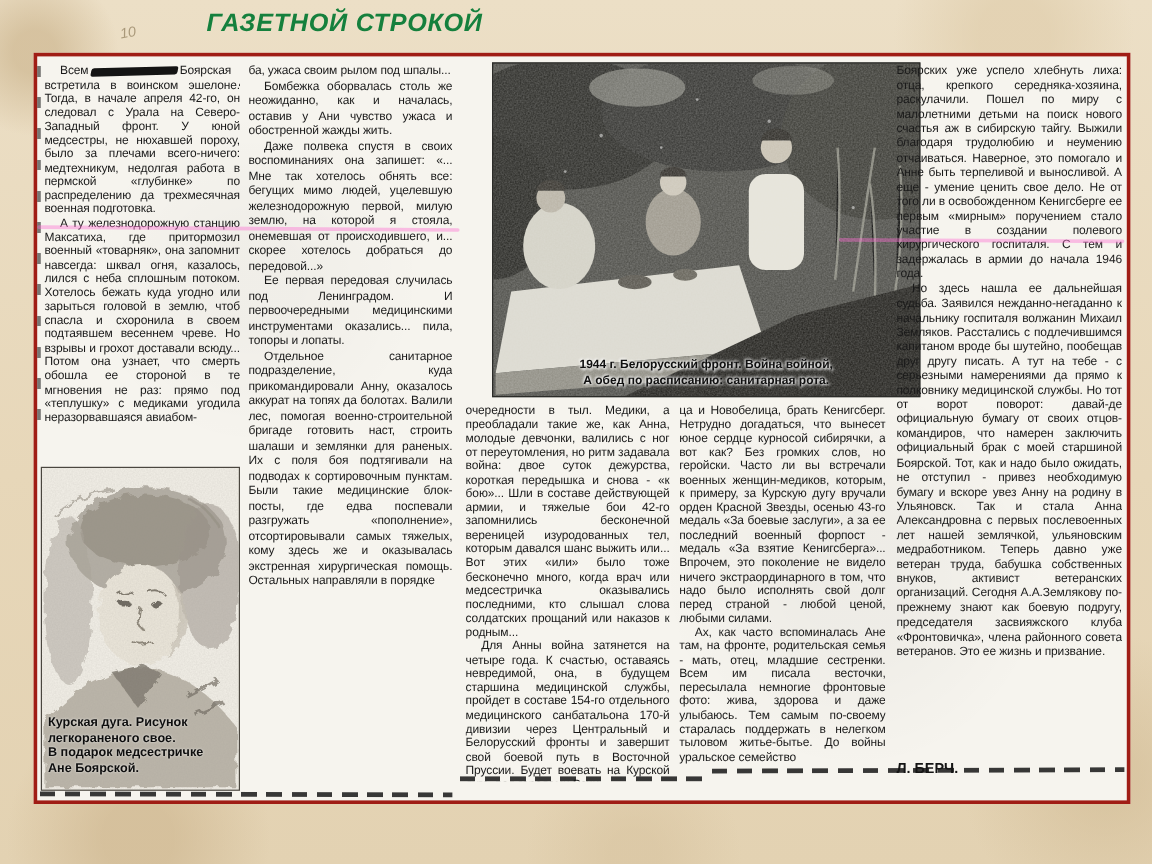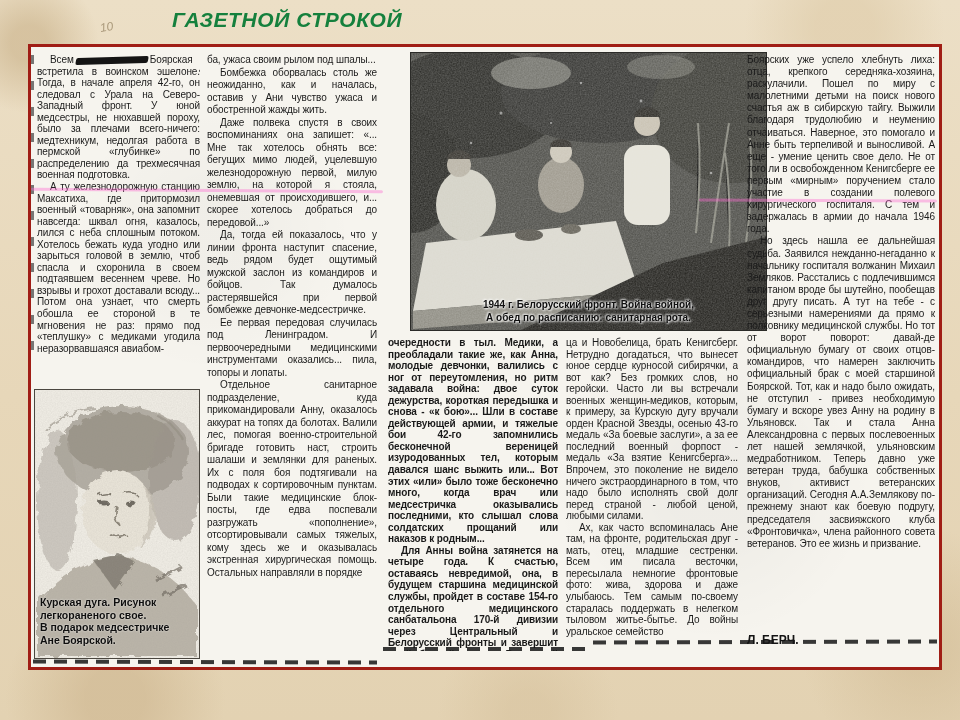--- a/index.html
+++ b/index.html
@@ -134,21 +134,20 @@
       <div>легкораненого свое.</div>
       <div>В подарок медсестричке</div>
       <div>Ане Боярской.</div>
     </div>
   </div>
 
   <div class="col" style="left:176px;top:7px;width:170px;height:602px;line-height:12.5px;">
     <p class="cont">ба, ужаса своим рылом под шпалы...</p>
     <p>Бомбежка оборвалась столь же неожиданно, как и началась, оставив у Ани чувство ужаса и обостренной жажды жить.</p>
     <p>Даже полвека спустя в своих воспоминаниях она запишет: «... Мне так хотелось обнять все: бегущих мимо людей, уцелевшую железнодорожную первой, милую землю, на которой я стояла, онемевшая от происходившего, и... скорее хотелось добраться до передовой...»</p>
-    <p>Да, тогда ей показалось, что у линии фронта наступит спасение, ведь рядом будет ощутимый мужской заслон из командиров и бойцов. Так думалось растерявшейся при первой бомбежке девчонке-медсестричке.</p>
     <p>Ее первая передовая случилась под Ленинградом. И первоочередными медицинскими инструментами оказались... пила, топоры и лопаты.</p>
     <p>Отдельное санитарное подразделение, куда прикомандировали Анну, оказалось аккурат на топях да болотах. Валили лес, помогая военно-строительной бригаде готовить наст, строить шалаши и землянки для раненых. Их с поля боя подтягивали на подводах к сортировочным пунктам. Были такие медицинские блок-посты, где едва поспевали разгружать «пополнение», отсортировывали самых тяжелых, кому здесь же и оказывалась экстренная хирургическая помощь. Остальных направляли в порядке</p>
   </div>
 
   <div class="photo">
     <svg width="355" height="277" viewBox="0 0 355 277">
       <defs>
         <filter id="gphoto">
             <feTurbulence type="fractalNoise" baseFrequency="0.75" numOctaves="2"></feTurbulence>
             <feColorMatrix type="matrix" values="0 0 0 0 0.8 0 0 0 0 0.8 0 0 0 0 0.78 0 0 0 0.3 0"></feColorMatrix>
@@ -190,28 +189,28 @@
           <circle cx="140" cy="70" r="1.1"></circle>
       </g>
       <rect width="355" height="277" filter="url(#gphoto)"></rect>
     </svg>
     <div class="photo-caption">
       <div>1944 г. Белорусский фронт. Война войной,</div>
       <div>А обед по расписанию: санитарная рота.</div>
     </div>
   </div>
 
-  <div class="col" style="left:357px;top:290px;width:170px;height:314px;font-weight:bold;">
+  <div class="col" style="left:357px;top:290px;width:170px;height:314px;">
     <p class="cont">очередности в тыл. Медики, а преобладали такие же, как Анна, молодые девчонки, валились с ног от переутомления, но ритм задавала война: двое суток дежурства, короткая передышка и снова - «к бою»... Шли в составе действующей армии, и тяжелые бои 42-го запомнились бесконечной вереницей изуродованных тел, которым давался шанс выжить или... Вот этих «или» было тоже бесконечно много, когда врач или медсестричка оказывались последними, кто слышал слова солдатских прощаний или наказов к родным...</p>
     <p>Для Анны война затянется на четыре года. К счастью, оставаясь невредимой, она, в будущем старшина медицинской службы, пройдет в составе 154-го отдельного медицинского санбатальона 170-й дивизии через Центральный и Белорусский фронты и завершит свой боевой путь в Восточной Пруссии. Будет воевать на Курской дуге, под городами Речи-</p>
   </div>
 
   <div class="col" style="left:535px;top:290px;width:172px;height:314px;">
     <p class="cont">ца и Новобелица, брать Кенигсберг. Нетрудно догадаться, что вынесет юное сердце курносой сибирячки, а вот как? Без громких слов, но геройски. Часто ли вы встречали военных женщин-медиков, которым, к примеру, за Курскую дугу вручали орден Красной Звезды, осенью 43-го медаль «За боевые заслуги», а за ее последний военный форпост - медаль «За взятие Кенигсберга»... Впрочем, это поколение не видело ничего экстраординарного в том, что надо было исполнять свой долг перед страной - любой ценой, любыми силами.</p>
-    <p>Ах, как часто вспоминалась Ане там, на фронте, родительская друг - мать, отец, младшие сестренки. Всем им писала весточки, пересылала немногие фронтовые фото: жива, здорова и даже улыбаюсь. Тем самым по-своему старалась поддержать в нелегком тыловом житье-бытье. До войны уральское семейство</p>
+    <p>Ах, как часто вспоминалась Ане там, на фронте, родительская семья - мать, отец, младшие сестренки. Всем им писала весточки, пересылала немногие фронтовые фото: жива, здорова и даже улыбаюсь. Тем самым по-своему старалась поддержать в нелегком тыловом житье-бытье. До войны уральское семейство</p>
   </div>
 
   <div class="col" style="left:716px;top:7px;width:188px;height:577px;line-height:12.1px;">
     <p class="cont">Боярских уже успело хлебнуть лиха: отца, крепкого середняка-хозяина, раскулачили. Пошел по миру с малолетними детьми на поиск нового счастья аж в сибирскую тайгу. Выжили благодаря трудолюбию и неумению отчаиваться. Наверное, это помогало и Анне быть терпеливой и выносливой. А еще - умение ценить свое дело. Не от того ли в освобожденном Кенигсберге ее первым «мирным» поручением стало участие в создании полевого хирургического госпиталя. С тем и задержалась в армии до начала 1946 года.</p>
     <p>Но здесь нашла ее дальнейшая судьба. Заявился нежданно-негаданно к начальнику госпиталя волжанин Михаил Земляков. Расстались с подлечившимся капитаном вроде бы шутейно, пообещав друг другу писать. А тут на тебе - с серьезными намерениями да прямо к полковнику медицинской службы. Но тот от ворот поворот: давай-де официальную бумагу от своих отцов-командиров, что намерен заключить официальный брак с моей старшиной Боярской. Тот, как и надо было ожидать, не отступил - привез необходимую бумагу и вскоре увез Анну на родину в Ульяновск. Так и стала Анна Александровна с первых послевоенных лет нашей землячкой, ульяновским медработником. Теперь давно уже ветеран труда, бабушка собственных внуков, активист ветеранских организаций. Сегодня А.А.Землякову по-прежнему знают как боевую подругу, председателя засвияжского клуба «Фронтовичка», члена районного совета ветеранов. Это ее жизнь и призвание.</p>
   </div>
 
   <div class="sig">Л. БЕРЧ.</div>
 
   <div class="tear tear1"></div>

